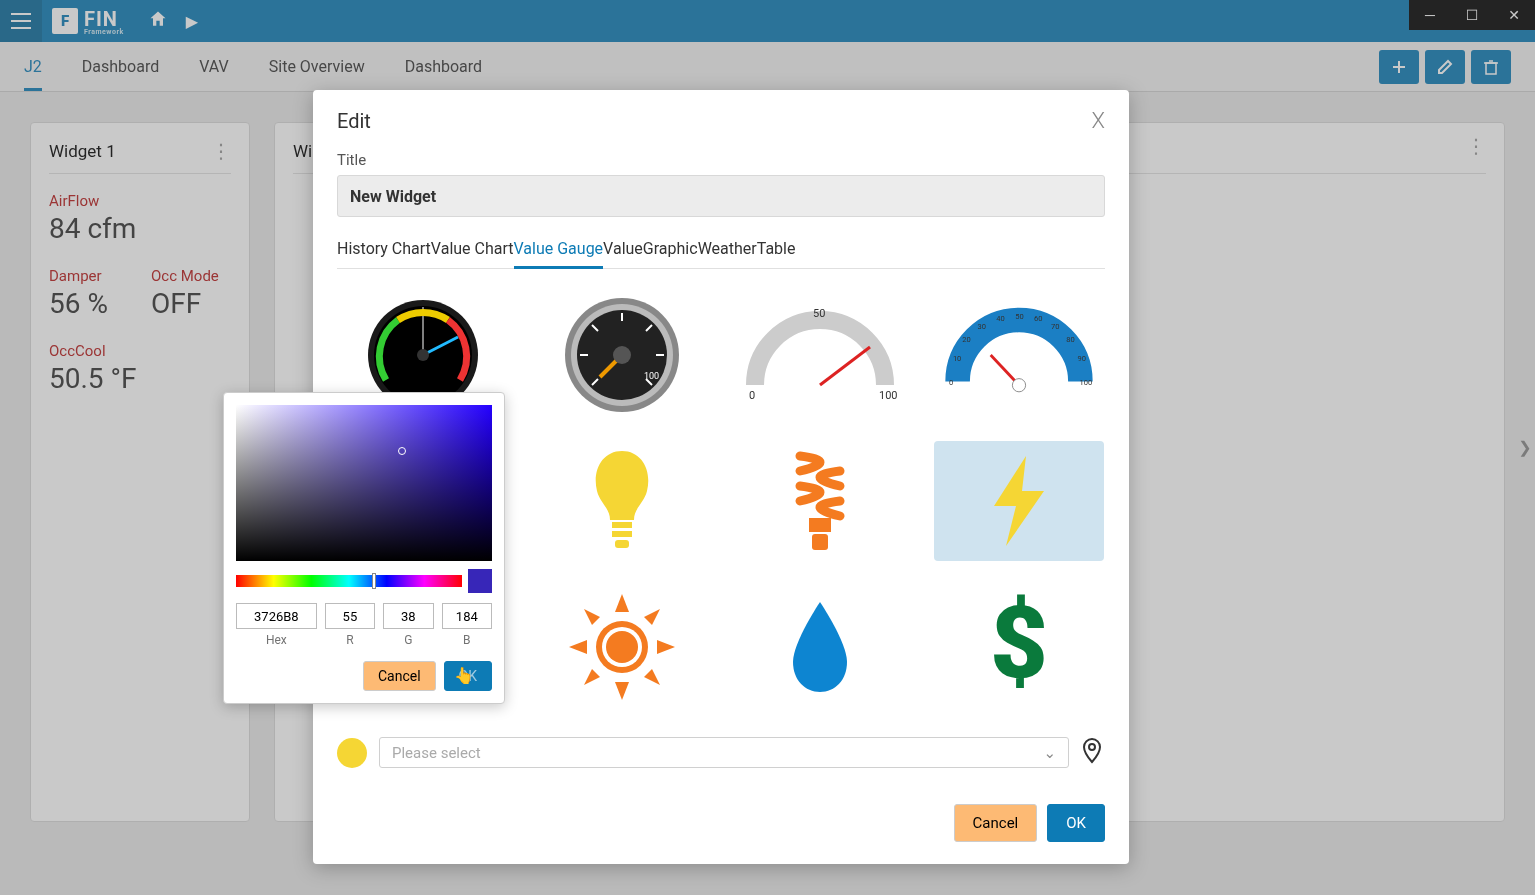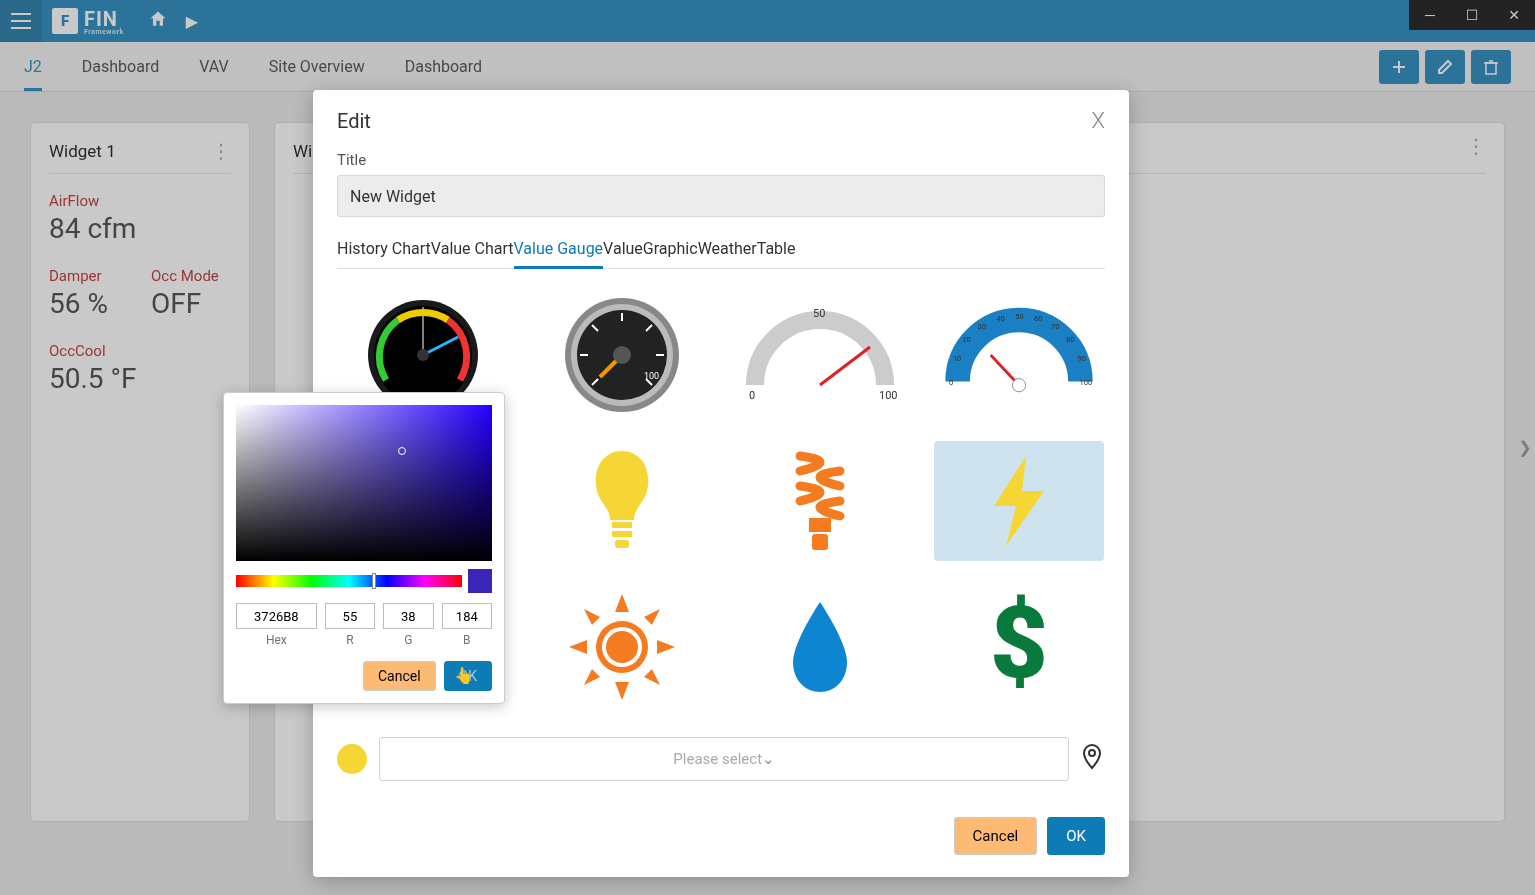--- a/index.html
+++ b/index.html
@@ -42,31 +42,31 @@
   
   .scrim { position:absolute; inset:0; background:rgba(100,100,100,0.35);}
 
   
   .dialog { position:absolute; left:313px; top:90px; width:816px; background:#fff; border-radius:4px; box-shadow:0 4px 20px rgba(0,0,0,0.25);}
   .dialog .dhead { padding:18px 24px 14px; display:flex; justify-content:space-between; align-items:center;}
   .dialog .dhead .dtitle { font-size:20px; color:#333;}
   .dialog .dhead .dclose { font-size:22px; color:#888; cursor:pointer; font-weight:300;}
   .dialog .dbody { padding:4px 24px 20px; }
   .field-label { font-size:15px; color:#555; margin-bottom:6px;}
-  .title-input { width:100%; height:42px; background:#ececec; border:1px solid #d8d8d8; border-radius:3px; padding:0 12px; font-size:16px; color:#333;}
+  .title-input { width:100%; height:42px; background:#ececec; border:1px solid #d8d8d8; border-radius:3px; padding:0 12px; font-size:16px; color:#333;font-weight:bold;}
   .gauge-tabs { display:flex; margin-top:22px; border-bottom:1px solid #e0e0e0;}
   .gauge-tabs .gtab { font-size:16px; color:#333; padding-bottom:10px; cursor:pointer; position:relative;}
   .gauge-tabs .gtab.active { color:#0d7bb5;}
   .gauge-tabs .gtab.active::after { content:''; position:absolute; left:0; right:0; bottom:-1px; height:3px; background:#0d7bb5;}
   .gauge-grid { margin-top:26px; display:grid; grid-template-columns:repeat(4,1fr); gap:26px 26px; justify-items:center;}
   .gauge-cell { width:170px; height:120px; display:flex;align-items:center;justify-content:center; border-radius:4px;}
   .gauge-cell.selected { background:#cfe3ef;}
   .select-row { margin-top:30px; display:flex; align-items:center; gap:12px;}
   .color-swatch { width:30px; height:30px; border-radius:50%; background:#f5d634;}
-  .select-input { flex:1; height:44px; border:1px solid #d0d0d0; border-radius:3px; display:flex; align-items:center; padding:0 12px; color:#aaa; font-size:15px; justify-content:center;}
+  .select-input { flex:1; height:31px; border:1px solid #d0d0d0; border-radius:3px; display:flex; align-items:center; padding:0 12px; color:#aaa; font-size:15px; justify-content:space-between;}
   .select-input .chev { color:#888;}
   .pin-icon { width:24px;}
 
   .dialog .dfoot { padding:16px 24px 22px; display:flex; justify-content:flex-end; gap:10px;}
   .btn-flat { padding:9px 18px; font-size:15px; border-radius:3px; cursor:pointer; border:1px solid #ccc; background:#fdba74;}
   .btn-primary { background:#0d7bb5; color:#fff; border:1px solid #0d7bb5;}
 
   
   .colorpicker { position:absolute; left:223px; top:392px; width:282px; background:#fff; border:1px solid #ccc; border-radius:4px; box-shadow:0 3px 14px rgba(0,0,0,0.22); padding:12px;}
   .cp-sv { width:100%; height:156px; position:relative; background:linear-gradient(to top, #000, transparent), linear-gradient(to right, #fff, #2400ff);}

